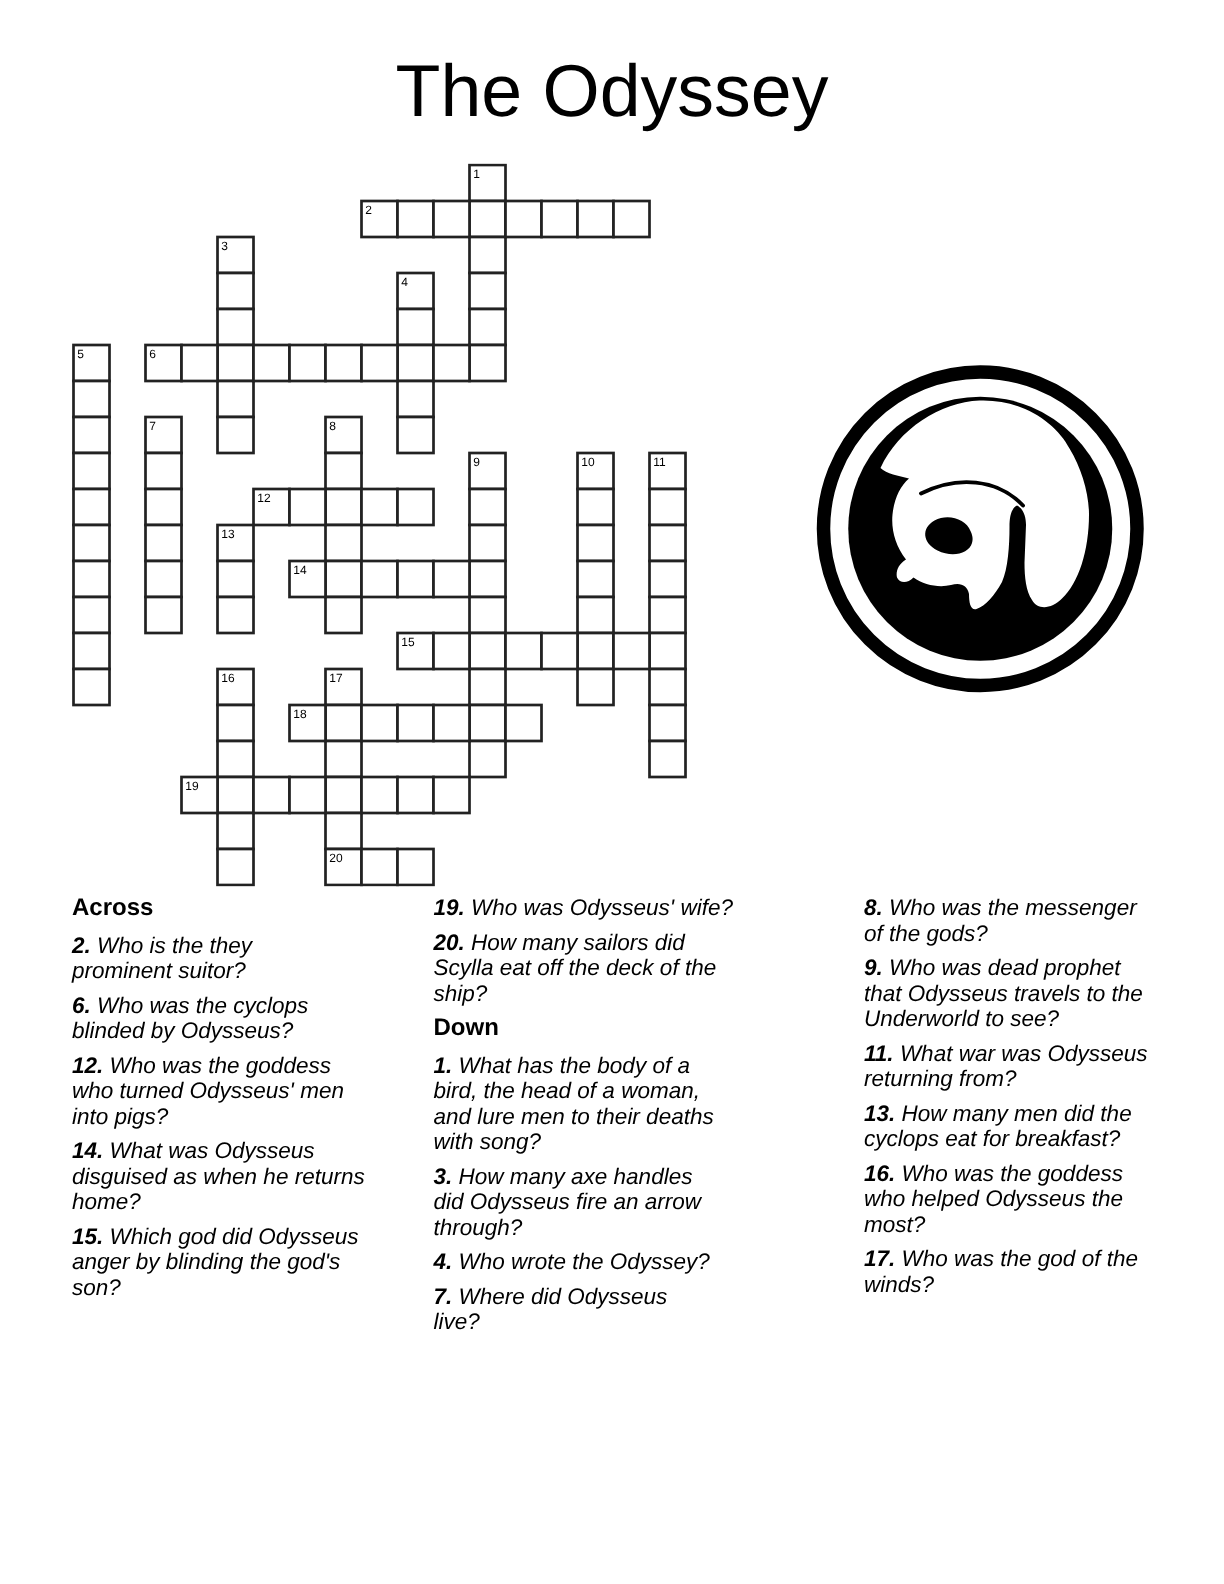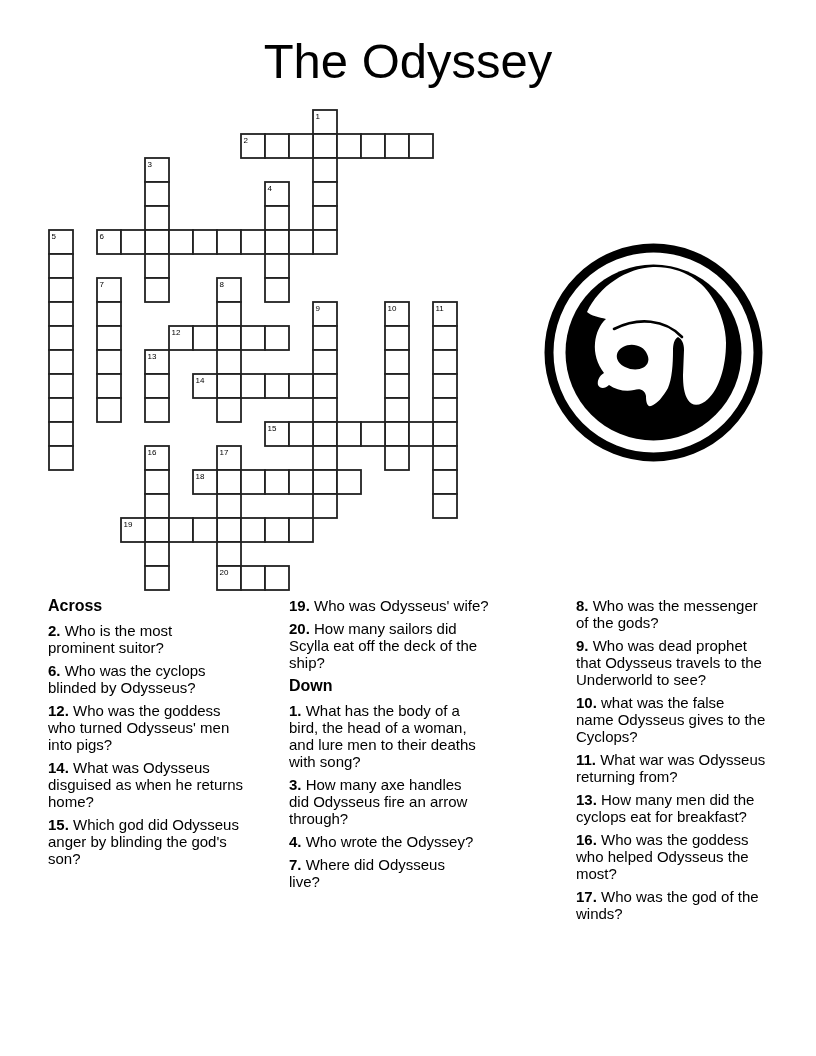--- a/index.html
+++ b/index.html
@@ -19,21 +19,21 @@
     position:absolute;top:597px;width:238px;
     font-size:15px;line-height:17px;
   }
   .col1{left:48px;}
   .col2{left:289px;}
   .col3{left:532px;margin-left:44px;}
   .clue-header{
     font-size:16px;font-weight:bold;
     margin:0 0 8px 0;
   }
-  .clue{margin:0 0 6px 0;white-space:pre-line;}
+  .clue{margin:0 0 6px 0;white-space:pre-line;font-style:italic;}
   .clue b{font-weight:bold;}
 </style>
 </head>
 <body>
 
 <div class="title">The Odyssey</div>
 
 <svg id="grid" width="410" height="482" viewBox="0 0 410 482">
     <rect x="265" y="1" width="24" height="24" class="cw-cell"></rect>
     <rect x="265" y="25" width="24" height="24" class="cw-cell"></rect>
@@ -202,21 +202,21 @@
   <path fill="none" stroke-width="2.6" stroke-linecap="round" d="M 71,87 C 95,75 122,77 139,95" stroke="#000000"></path>
   <path d="M 104,112
            C 101,104 89,100 80,105
            C 71,110 72,120 82,125
            C 92,130 103,127 105,120
            C 106,117 105,114 104,112 Z" fill="#000000"></path>
 </svg>
 
 <div class="clue-col col1">
     <div class="clue-header">Across</div>
-    <p class="clue"><b>2.</b><span> Who is the most
+    <p class="clue"><b>2.</b><span> Who is the they
 prominent suitor?</span></p>
     <p class="clue"><b>6.</b><span> Who was the cyclops
 blinded by Odysseus?</span></p>
     <p class="clue"><b>12.</b><span> Who was the goddess
 who turned Odysseus' men
 into pigs?</span></p>
     <p class="clue"><b>14.</b><span> What was Odysseus
 disguised as when he returns
 home?</span></p>
     <p class="clue"><b>15.</b><span> Which god did Odysseus
@@ -239,23 +239,20 @@
     <p class="clue"><b>4.</b><span> Who wrote the Odyssey?</span></p>
     <p class="clue"><b>7.</b><span> Where did Odysseus
 live?</span></p>
   </div>
 <div class="clue-col col3">
     <p class="clue"><b>8.</b><span> Who was the messenger
 of the gods?</span></p>
     <p class="clue"><b>9.</b><span> Who was dead prophet
 that Odysseus travels to the
 Underworld to see?</span></p>
-    <p class="clue"><b>10.</b><span> what was the false
-name Odysseus gives to the
-Cyclops?</span></p>
     <p class="clue"><b>11.</b><span> What war was Odysseus
 returning from?</span></p>
     <p class="clue"><b>13.</b><span> How many men did the
 cyclops eat for breakfast?</span></p>
     <p class="clue"><b>16.</b><span> Who was the goddess
 who helped Odysseus the
 most?</span></p>
     <p class="clue"><b>17.</b><span> Who was the god of the
 winds?</span></p>
   </div>

